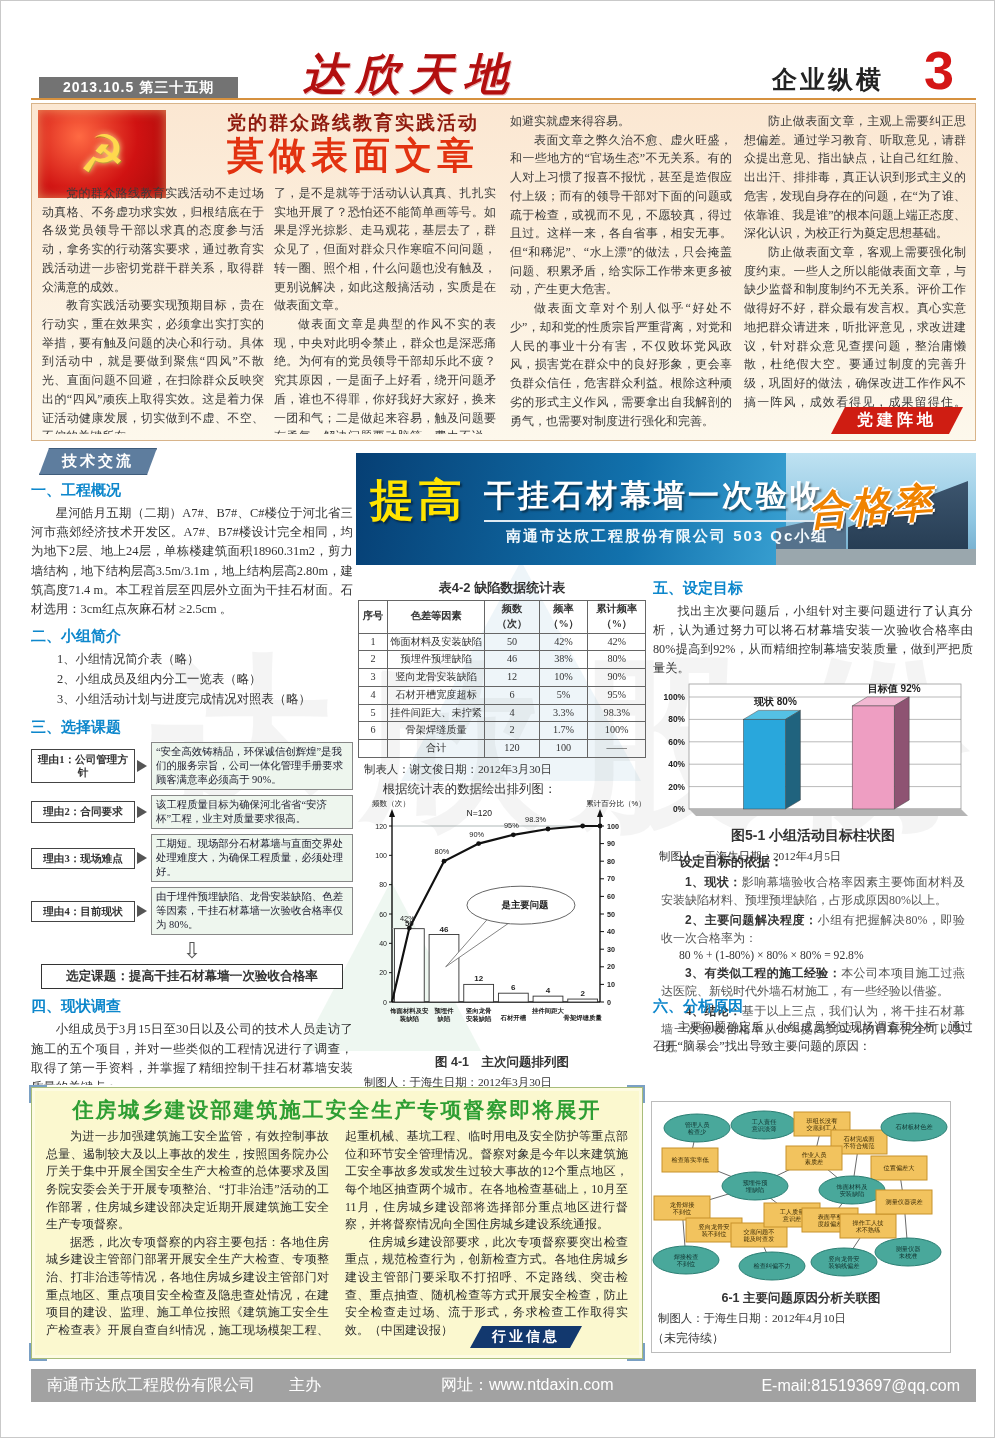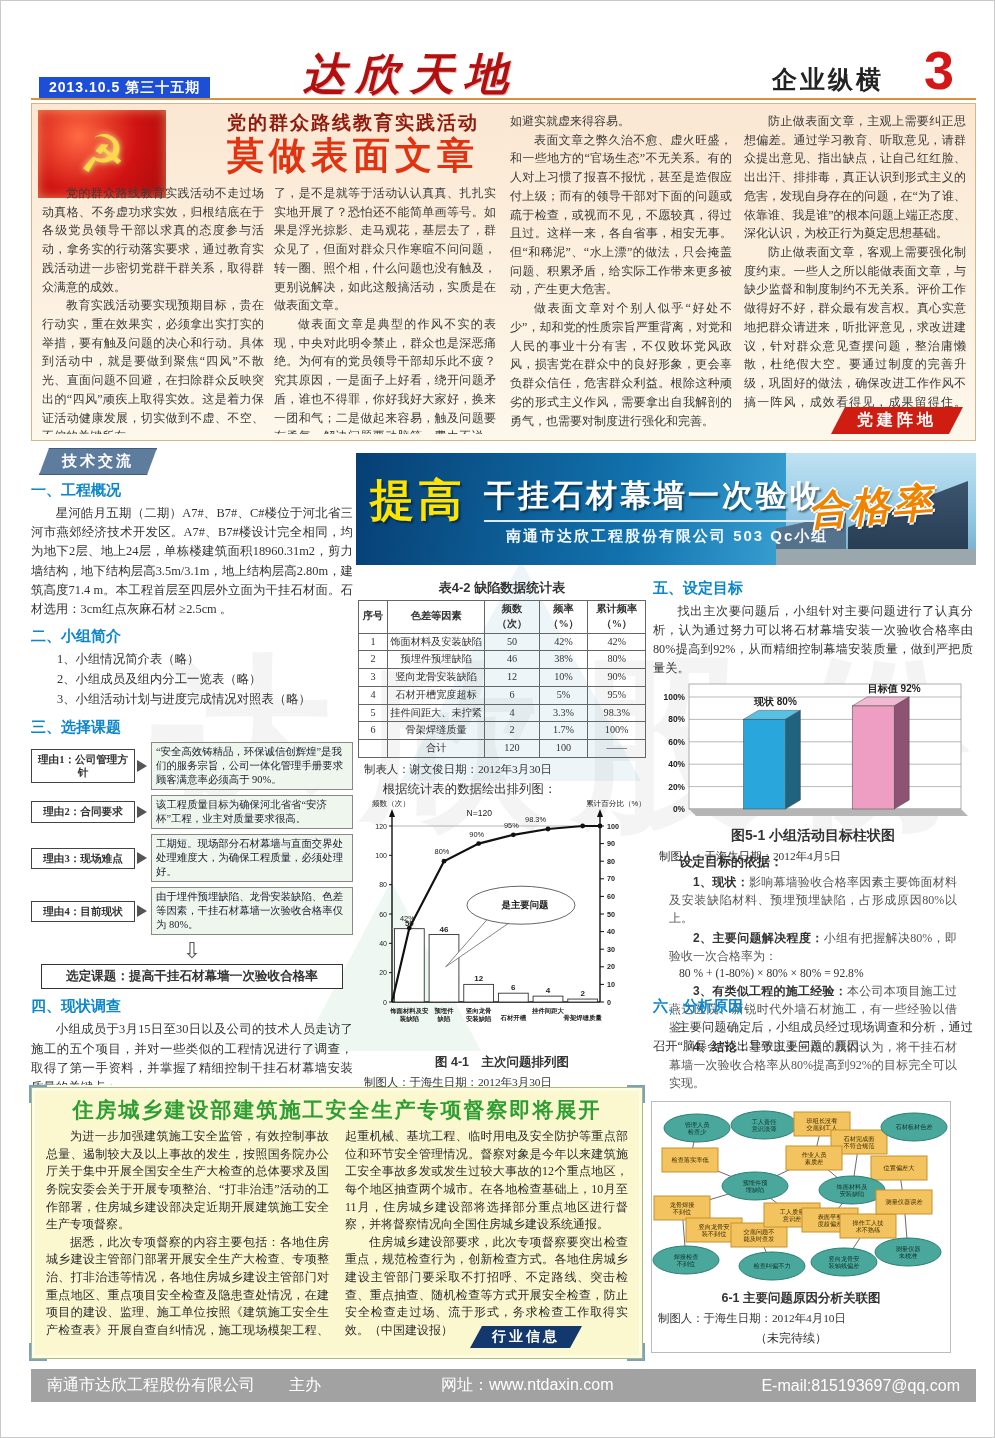--- a/index.html
+++ b/index.html
@@ -1,21 +1,21 @@
 <!DOCTYPE html>
 <html><head>
 <meta charset="utf-8">
 <style>
   html,body{margin:0;padding:0;background:#e9e9e9;}
   .sheet{position:relative;width:995px;height:1438px;background:#ffffff;margin:0 auto;
          font-family:"Liberation Serif",serif;color:#333;overflow:hidden;border:1px solid #c9c9c9;box-sizing:border-box;}
   .abs{position:absolute;}
   
-  .issue-badge{left:38px;top:76px;background:#1d4ed8;color:#fff;font-family:"Liberation Sans",sans-serif;
-               font-size:14px;font-weight:bold;padding:2px 10px;letter-spacing:1px;}
+  .issue-badge{left:38px;top:76px;background:#737373;color:#fff;font-family:"Liberation Sans",sans-serif;
+               font-size:14px;font-weight:bold;padding:2px 24px;letter-spacing:1px;}
   .masthead{left:0;top:44px;width:818px;text-align:center;color:#b30f0f;font-weight:bold;font-style:italic;
             font-size:44px;letter-spacing:10px;font-family:"DejaVu Serif",serif;text-shadow:1px 1px 0 #e8b9b9;}
   .sec-name{right:110px;top:62px;font-size:25px;font-weight:bold;color:#222;letter-spacing:3px;font-family:"Liberation Sans",sans-serif;}
   .page-no{right:40px;top:38px;font-size:54px;font-weight:bold;color:#d41616;font-family:"Liberation Sans",sans-serif;}
   .top-rule{left:30px;top:97px;width:945px;height:2px;background:#d6913f;}
   
   .topbox{left:30px;top:102px;width:945px;height:338px;box-sizing:border-box;border:1px solid #d8b48a;
           background:linear-gradient(180deg,#fbe7d2 0%,#fcefdd 45%,#fdf8ec 100%);}
   .emblem{left:6px;top:6px;width:128px;height:88px;background:radial-gradient(circle at 32% 30%,#ff6a43,#d01212 55%,#a80b0b 100%);
           display:flex;align-items:center;justify-content:center;box-shadow:inset 0 0 12px rgba(255,255,160,.5);}
@@ -62,21 +62,21 @@
   .bb-t1{position:absolute;left:14px;top:18px;font-size:44px;font-weight:bold;color:#ffe400;letter-spacing:4px;text-shadow:2px 2px 2px rgba(0,0,0,.45);}
   .bb-t2{position:absolute;left:128px;top:22px;font-size:31px;font-weight:bold;color:#ffffff;letter-spacing:3px;text-shadow:2px 2px 2px rgba(0,0,0,.45);border-bottom:2px solid #dfeaf2;padding-bottom:3px;}
   .bb-sub{position:absolute;left:150px;top:74px;font-size:15px;font-weight:bold;color:#f2f8fc;letter-spacing:2px;font-family:"Liberation Sans",sans-serif;}
   .bb-t3{position:absolute;left:452px;top:26px;font-size:40px;font-weight:bold;font-style:italic;color:#f08300;
          letter-spacing:2px;text-shadow:2px 0 0 #fff,-2px 0 0 #fff,0 2px 0 #fff,0 -2px 0 #fff,2px 2px 3px rgba(0,0,0,.4);transform:rotate(-4deg);}
   .mid-col{left:357px;top:570px;width:288px;height:516px;overflow:hidden;}
   .intro-line{font-size:12.4px;text-indent:2em;margin:4px 0 2px 0;}
   .chart-caption{text-align:center;font-weight:bold;font-size:12.5px;font-family:"Liberation Sans",sans-serif;margin-top:2px;}
   
   .r-blk{left:652px;width:320px;}
-  .basis-item{font-size:12px;line-height:1.5;text-align:justify;margin:2px 16px;text-indent:2em;}
+  .basis-item{font-size:12px;line-height:1.5;text-align:justify;margin:2px 8px;text-indent:2em;}
   .basis-item b{font-family:"Liberation Sans",sans-serif;}
   .formula{font-size:11.6px;margin:2px 0 2px 26px;font-family:"Liberation Serif",serif;}
   .diagram-box{left:650px;top:1100px;width:300px;height:252px;border:1px solid #bcbcbc;background:#fff;box-sizing:border-box;}
   
   .ylw-box{left:30px;top:1086px;width:612px;height:272px;box-sizing:border-box;background:#fbf8cf;
            border:1px solid #a9bd7a;box-shadow:0 0 0 3px #fdfbe2 inset;}
   .ylw-corner{position:absolute;width:16px;height:16px;border:2px solid #7aa0c4;}
   .ylw-title{text-align:center;font-size:21px;font-weight:bold;color:#2e9e33;letter-spacing:2px;margin:8px 0 4px 0;font-family:"Liberation Sans",sans-serif;}
   .ylw-cols{column-count:2;column-gap:16px;padding:0 14px;height:222px;overflow:hidden;}
   .ylw-cols p{font-size:12px;line-height:1.47;text-align:justify;margin:0;text-indent:2em;color:#2c2c2c;}
@@ -538,21 +538,21 @@
           <ellipse cx="256" cy="150" rx="33" ry="14" fill="#49a89b" stroke="#2c7f74" stroke-width="1"></ellipse>
           <text x="256" y="148.6" font-size="6.2" text-anchor="middle" fill="#10312e" font-weight="normal">测量仪器</text>
           <text x="256" y="155.6" font-size="6.2" text-anchor="middle" fill="#10312e" font-weight="normal">未校准</text>
         </g>
       </svg>
     <div class="chart-caption">6-1 主要问题原因分析关联图</div>
     <div class="maker-row">
       <span>制图人：于海生</span>
       <span>日期：2012年4月10日</span>
     </div>
-    <div style="text-align:center;font-size:12px;margin:4px 20px 0 0;">（未完待续）</div>
+    <div style="text-align:left;font-size:12px;margin:4px 20px 0 0;">（未完待续）</div>
   </div>
 
   <div class="abs ylw-box">
     <div class="ylw-corner" style="left:-3px;top:-3px;border-right:none;border-bottom:none;"></div>
     <div class="ylw-corner" style="right:-3px;top:-3px;border-left:none;border-bottom:none;"></div>
     <div class="ylw-corner" style="left:-3px;bottom:-3px;border-right:none;border-top:none;"></div>
     <div class="ylw-corner" style="right:-3px;bottom:-3px;border-left:none;border-top:none;"></div>
     <div class="ylw-title">住房城乡建设部建筑施工安全生产专项督察即将展开</div>
     <div class="ylw-cols">
       <p>为进一步加强建筑施工安全监管，有效控制事故总量、遏制较大及以上事故的发生，按照国务院办公厅关于集中开展全国安全生产大检查的总体要求及国务院安委会关于开展专项整治、“打非治违”活动的工作部署，住房城乡建设部决定近期开展建筑施工安全生产专项督察。</p>

